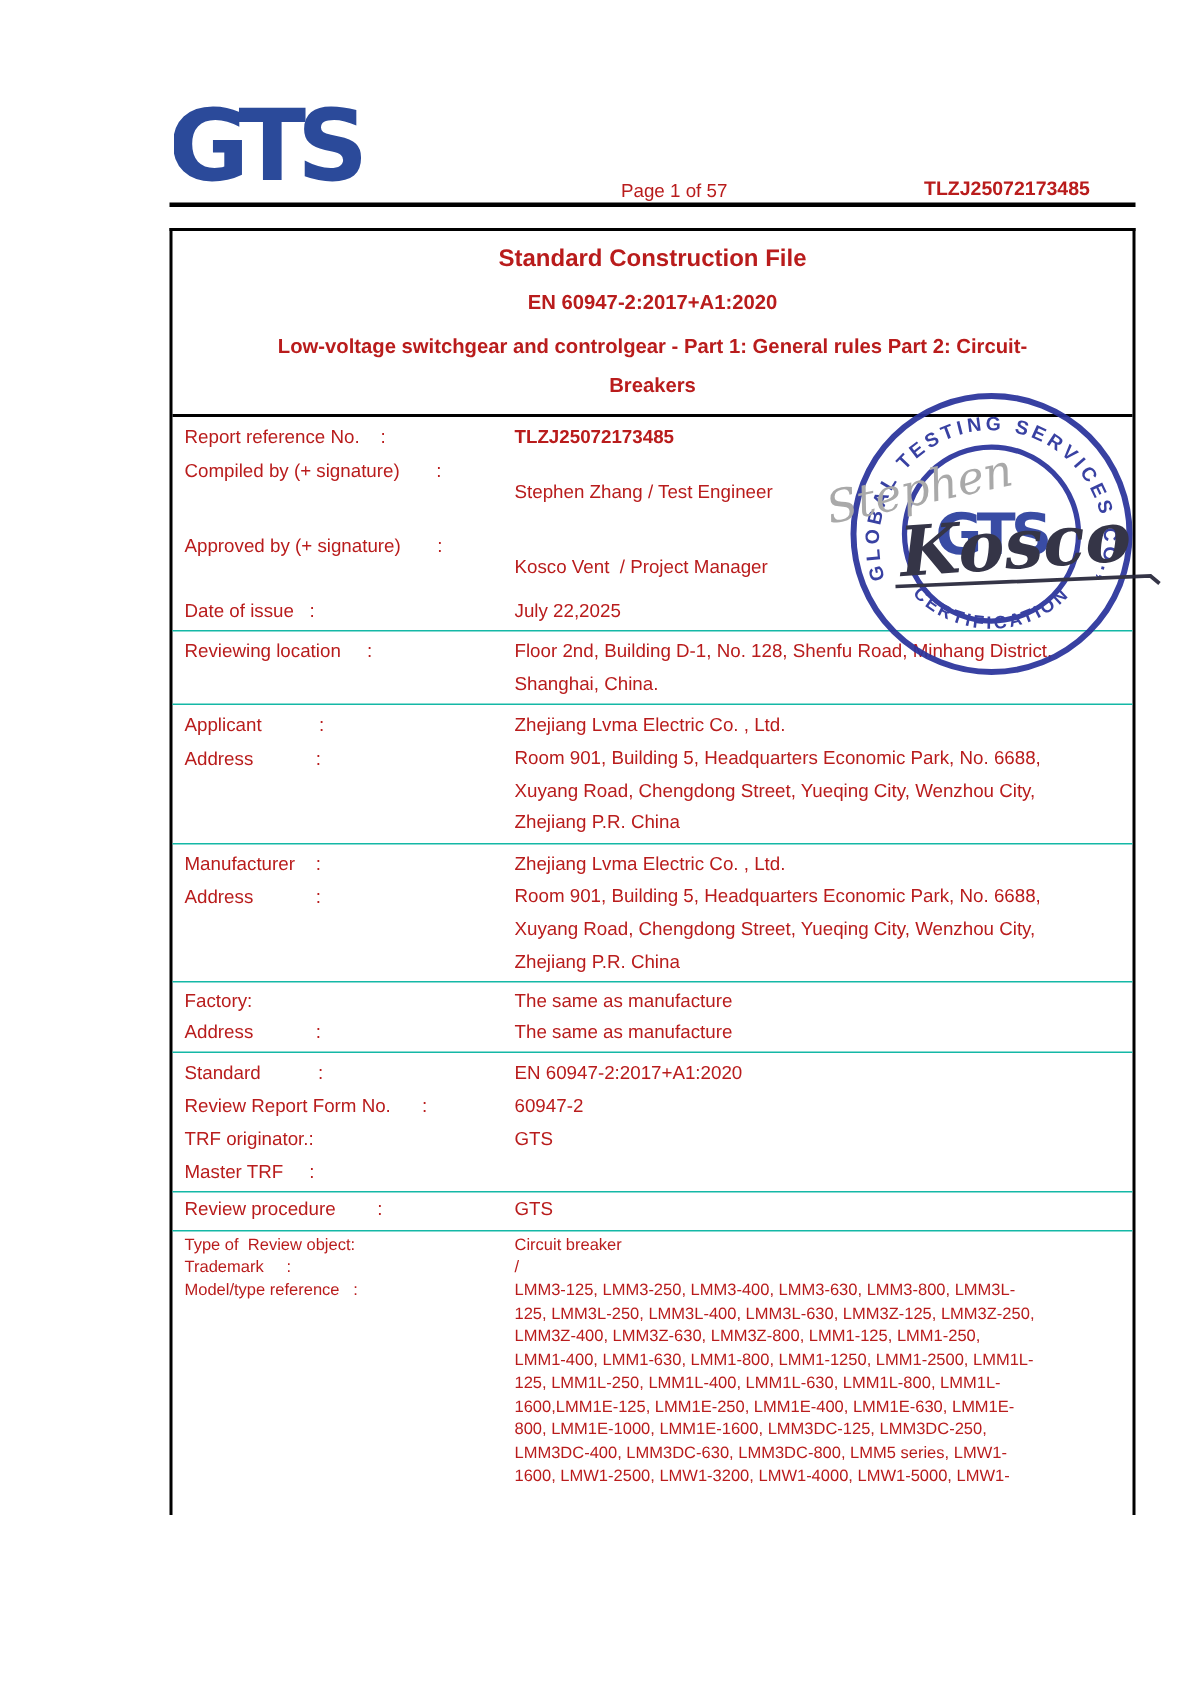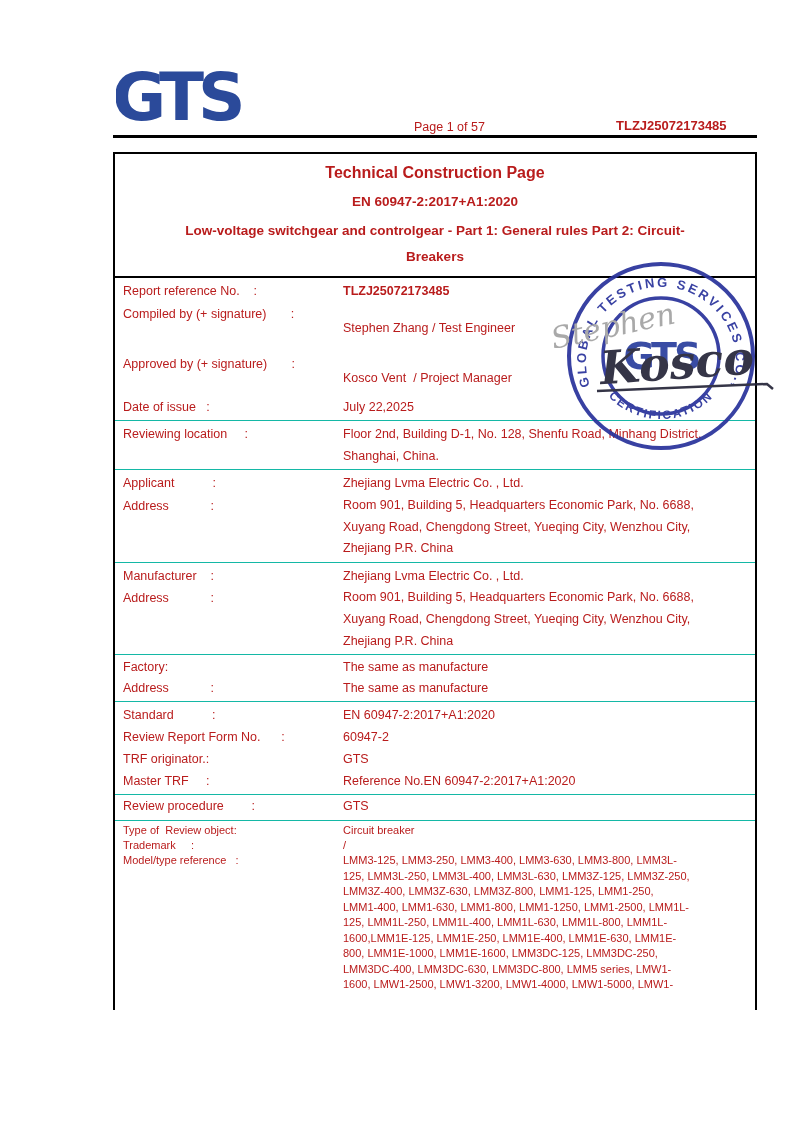--- a/index.html
+++ b/index.html
@@ -66,21 +66,21 @@
   <svg class="logo" width="160" height="64" viewBox="0 0 160 64">
     <text x="-4" y="54" font-family="DejaVu Sans, sans-serif" font-weight="bold" font-size="66" letter-spacing="-6" fill="#2b4a9a">GTS</text>
   </svg>
 
   <div class="hdr-page">Page 1 of 57</div>
   <div class="hdr-report">TLZJ25072173485</div>
   <div class="hdr-rule"></div>
 
   <div class="doc-table">
     <div class="title-block">
-      <div class="t1">Technical Construction Page</div>
+      <div class="t1">Standard Construction File</div>
       <div class="t2">EN 60947-2:2017+A1:2020</div>
       <div class="t3"><span>Low-voltage switchgear and controlgear - Part 1: General rules Part 2: Circuit-</span><br><span>Breakers</span></div>
     </div>
     <div id="blocks">
         <div class="block blk-0">
           <div class="row row-0">
             <span class="lbl">Report reference No.    :</span>
             <span class="val v-bold">TLZJ25072173485</span>
           </div>
           <div class="row row-1">
@@ -140,21 +140,20 @@
           <div class="row row-1">
             <span class="lbl">Review Report Form No.      :</span>
             <span class="val">60947-2</span>
           </div>
           <div class="row row-2">
             <span class="lbl">TRF originator.:</span>
             <span class="val">GTS</span>
           </div>
           <div class="row row-3">
             <span class="lbl">Master TRF     :</span>
-            <span class="val">Reference No.EN 60947-2:2017+A1:2020</span>
           </div>
         </div>
         <div class="block blk-6">
           <div class="row row-0">
             <span class="lbl">Review procedure        :</span>
             <span class="val">GTS</span>
           </div>
         </div>
         <div class="block blk-7">
           <div class="row row-0 tight">

